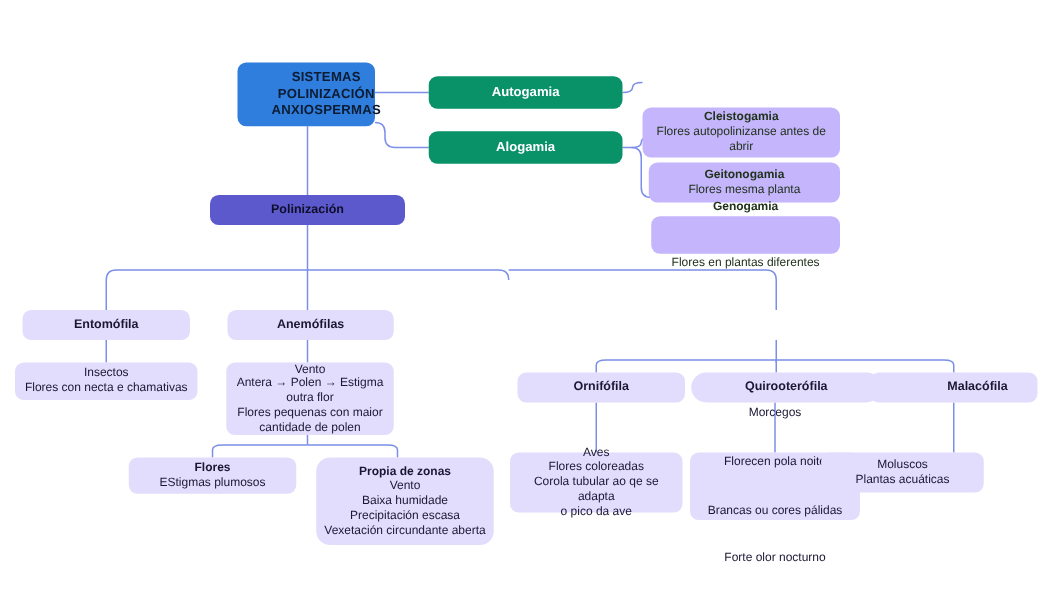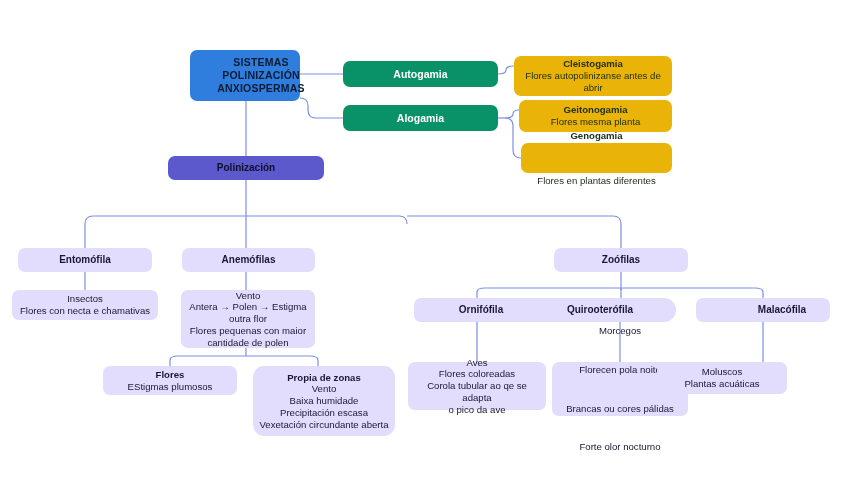--- a/index.html
+++ b/index.html
@@ -54,23 +54,24 @@
     letter-spacing: .2px;
     padding-left: 38px;
   }
   .n-green {
     background: #099168;
     color: #ffffff;
     font-weight: bold;
     font-size: 10.5px;
   }
   .n-lgreen {
-    background: #eab308;
+    background: #c4b5fd;
     color: #21321b;
     font-size: 9.6px;
+    margin-top: 30px;
   }
   .n-violet {
     background: #5b59cb;
     color: #0e0e2a;
     font-weight: bold;
     font-size: 10px;
   }
   .n-lav {
     background: #e2ddfd;
     color: #1b1733;
@@ -185,29 +186,26 @@
   </div>
 
   <div class="node n-lav" style="left:253px; top:366px; width:142px; height:70px;border-radius:11px;">
     <span class="ln ttl">Propia de zonas</span>
     <span class="ln">Vento</span>
     <span class="ln">Baixa humidade</span>
     <span class="ln">Precipitación escasa</span>
     <span class="ln">Vexetación circundante aberta</span>
   </div>
 
-  <div class="node n-lav hdr" style="left:554px; top:248px; width:134px; height:24px;">
-    <span class="ln">Zoófilas</span>
-  </div>
 
   <div class="node n-lav hdr" style="left:414px; top:298px; width:134px; height:24px;">
     <span class="ln">Ornifófila</span>
   </div>
 
-  <div class="node n-lav hdr" style="left:524px; top:298px; width:152px; height:24px;border-radius:12px;">
+  <div class="node n-lav hdr" style="left:553px; top:298px; width:152px; height:24px;border-radius:12px;">
     <span class="ln">Quirooterófila</span>
   </div>
 
   <div class="node n-lav hdr" style="left:696px; top:298px; width:134px; height:24px;padding-left:44px;">
     <span class="ln">Malacófila</span>
   </div>
 
   <div class="node n-lav" style="left:408px; top:362px; width:138px; height:48px;">
     <span class="ln">Aves</span>
     <span class="ln">Flores coloreadas</span>

